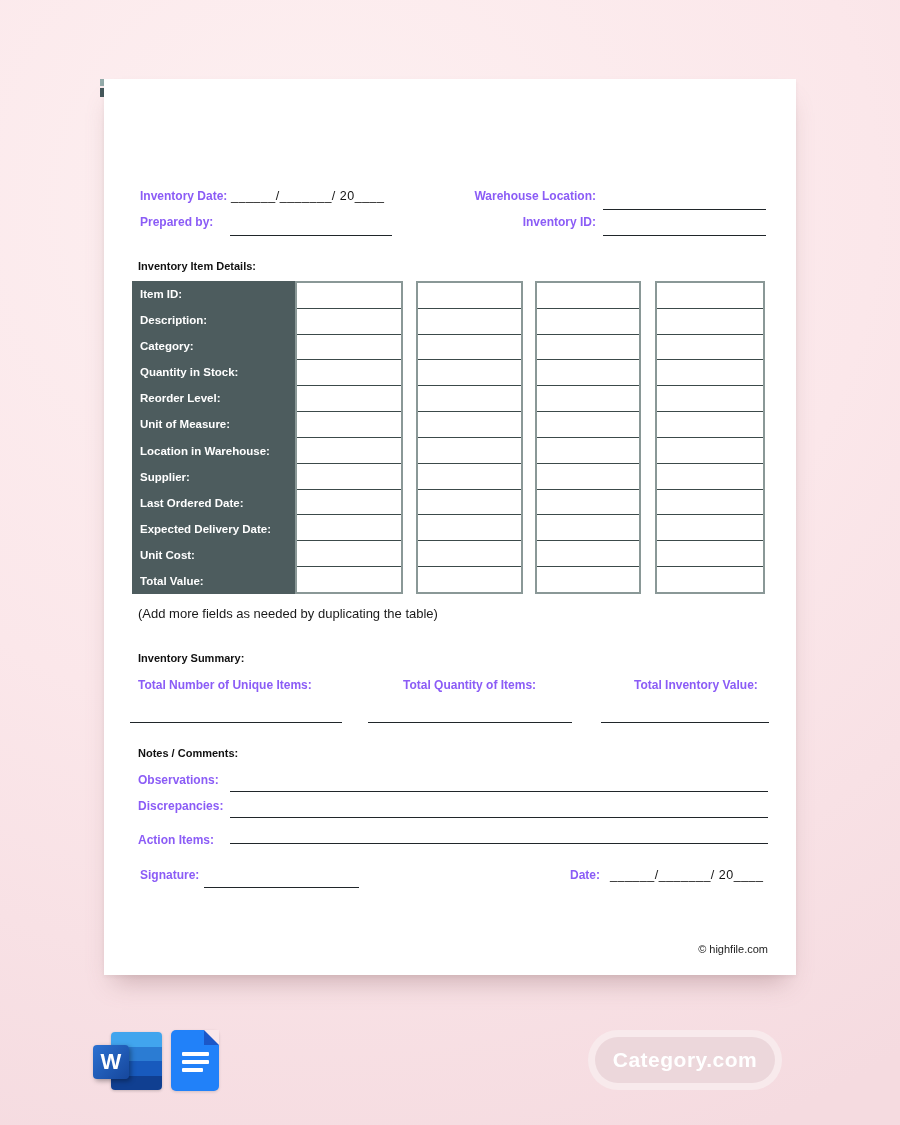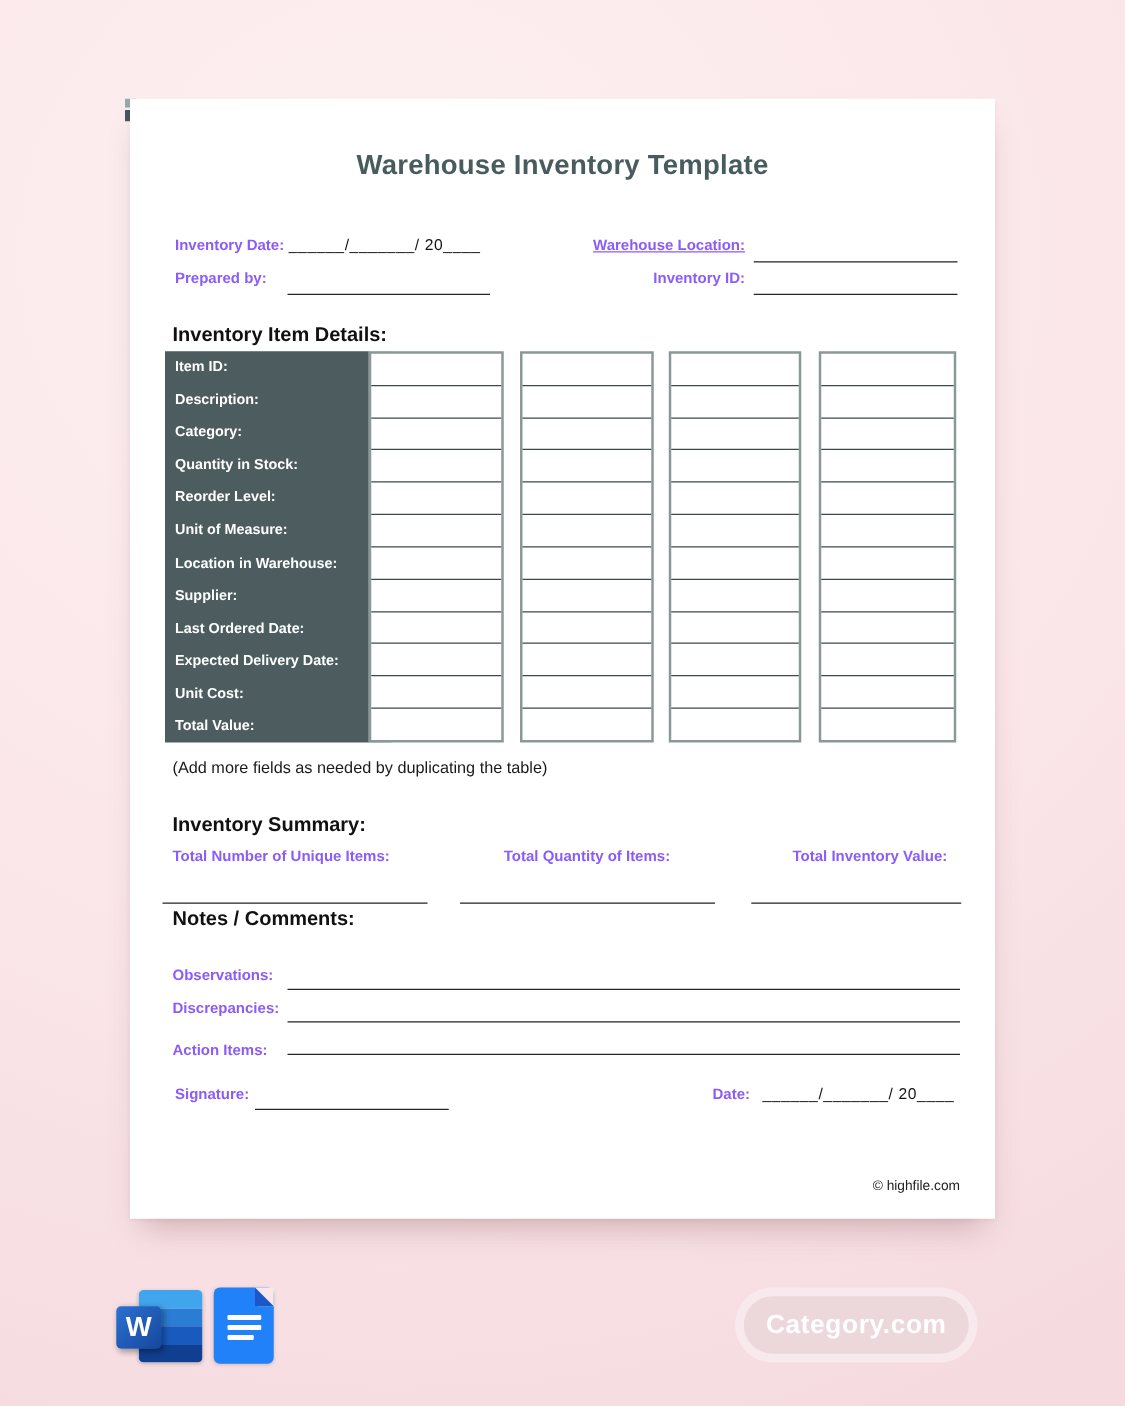--- a/index.html
+++ b/index.html
@@ -18,21 +18,21 @@
   .sq-dark{background:#45585b;}
 
   .doc-title{
     position:absolute;left:0;top:40px;width:100%;text-align:center;
     font-size:22px;font-weight:700;color:#485c5e;letter-spacing:0.2px;
   }
   .lbl{position:absolute;font-size:12px;font-weight:700;color:#8b5cf6;white-space:nowrap;}
   .blank-text{position:absolute;font-size:12.5px;font-weight:400;color:#141414;white-space:nowrap;letter-spacing:0.5px;}
   .line{position:absolute;border-bottom:1.5px solid #20262a;height:0;}
 
-  .section-heading{position:absolute;font-size:16px;font-weight:700;color:#111;white-space:nowrap;}
+  .section-heading{position:absolute;font-size:11px;font-weight:700;color:#111;white-space:nowrap;}
   .note-text{position:absolute;font-size:13px;font-weight:400;color:#1a1a1a;white-space:nowrap;}
 
   .label-col{
     position:absolute;left:28px;top:202px;width:181px;height:313px;
     background:#4d5c5e;display:flex;flex-direction:column;box-sizing:border-box;
   }
   .lbl-row{
     flex:1;display:flex;align-items:center;padding-left:8px;
     color:#ffffff;font-size:11.5px;font-weight:700;white-space:nowrap;
   }
@@ -79,25 +79,24 @@
 </head>
 <body>
 
 <div class="corner-sq sq-light" style="left:100px;top:79px;width:9px;height:7px;"></div>
 <div class="corner-sq sq-dark" style="left:100px;top:88px;width:9px;height:9px;"></div>
 <div class="corner-sq sq-light" style="left:787px;top:953px;width:9px;height:9px;"></div>
 <div class="corner-sq sq-dark" style="left:787px;top:963px;width:9px;height:10px;"></div>
 
 <div class="page">
 
-  <div class="doc-title">Warehouse Inventory Template</div>
 
   <div class="lbl" style="left:36px;top:110px;">Inventory Date:</div>
   <div class="blank-text" style="left:127px;top:110px;">______/_______/ 20____</div>
-  <div class="lbl" style="right:200px;top:110px;text-decoration:underline;">Warehouse Location:</div>
+  <div class="lbl" style="right:200px;top:110px;">Warehouse Location:</div>
   <div class="line" style="left:499px;top:130px;width:163px;"></div>
 
   <div class="lbl" style="left:36px;top:136px;">Prepared by:</div>
   <div class="line" style="left:126px;top:156px;width:162px;"></div>
   <div class="lbl" style="right:200px;top:136px;">Inventory ID:</div>
   <div class="line" style="left:499px;top:156px;width:163px;"></div>
 
   <div class="section-heading" style="left:34px;top:181px;">Inventory Item Details:</div>
 
   <div class="label-col">
@@ -174,21 +173,21 @@
   <div class="note-text" style="left:34px;top:527px;">(Add more fields as needed by duplicating the table)</div>
 
   <div class="section-heading" style="left:34px;top:573px;">Inventory Summary:</div>
   <div class="lbl" style="left:34px;top:599px;">Total Number of Unique Items:</div>
   <div class="lbl" style="left:299px;top:599px;">Total Quantity of Items:</div>
   <div class="lbl" style="left:530px;top:599px;">Total Inventory Value:</div>
   <div class="line" style="left:26px;top:643px;width:212px;"></div>
   <div class="line" style="left:264px;top:643px;width:204px;"></div>
   <div class="line" style="left:497px;top:643px;width:168px;"></div>
 
-  <div class="section-heading" style="left:34px;top:648px;">Notes / Comments:</div>
+  <div class="section-heading" style="left:34px;top:668px;">Notes / Comments:</div>
   <div class="lbl" style="left:34px;top:694px;">Observations:</div>
   <div class="line" style="left:126px;top:712px;width:538px;"></div>
   <div class="lbl" style="left:34px;top:720px;text-align:right;">Discrepancies:</div>
   <div class="line" style="left:126px;top:738px;width:538px;"></div>
   <div class="lbl" style="left:34px;top:754px;">Action Items:</div>
   <div class="line" style="left:126px;top:764px;width:538px;"></div>
 
   <div class="lbl" style="left:36px;top:789px;">Signature:</div>
   <div class="line" style="left:100px;top:808px;width:155px;"></div>
   <div class="lbl" style="left:466px;top:789px;">Date:</div>

